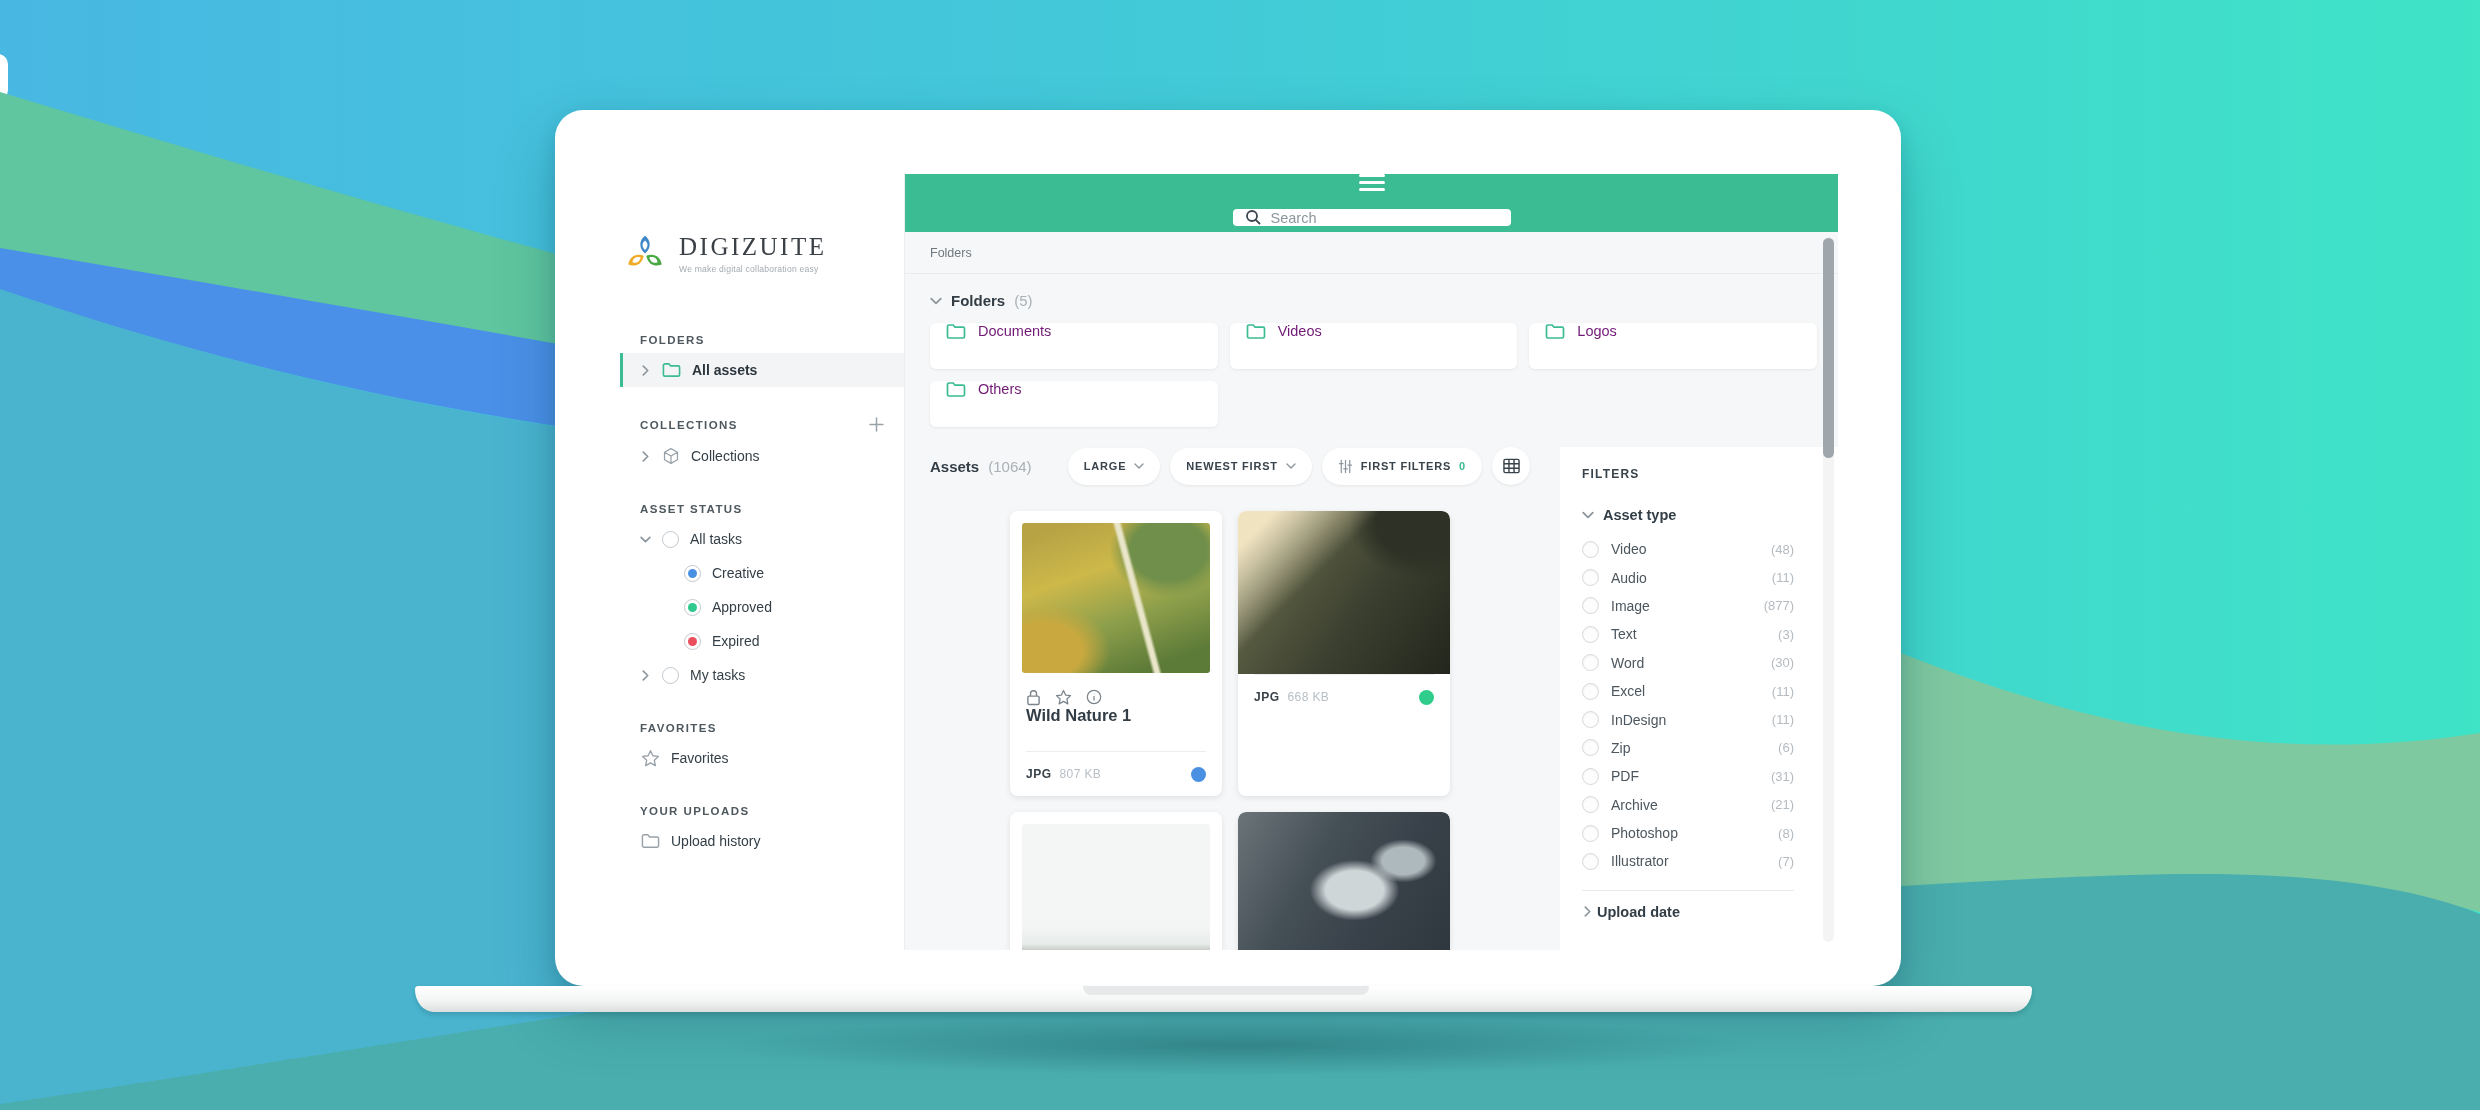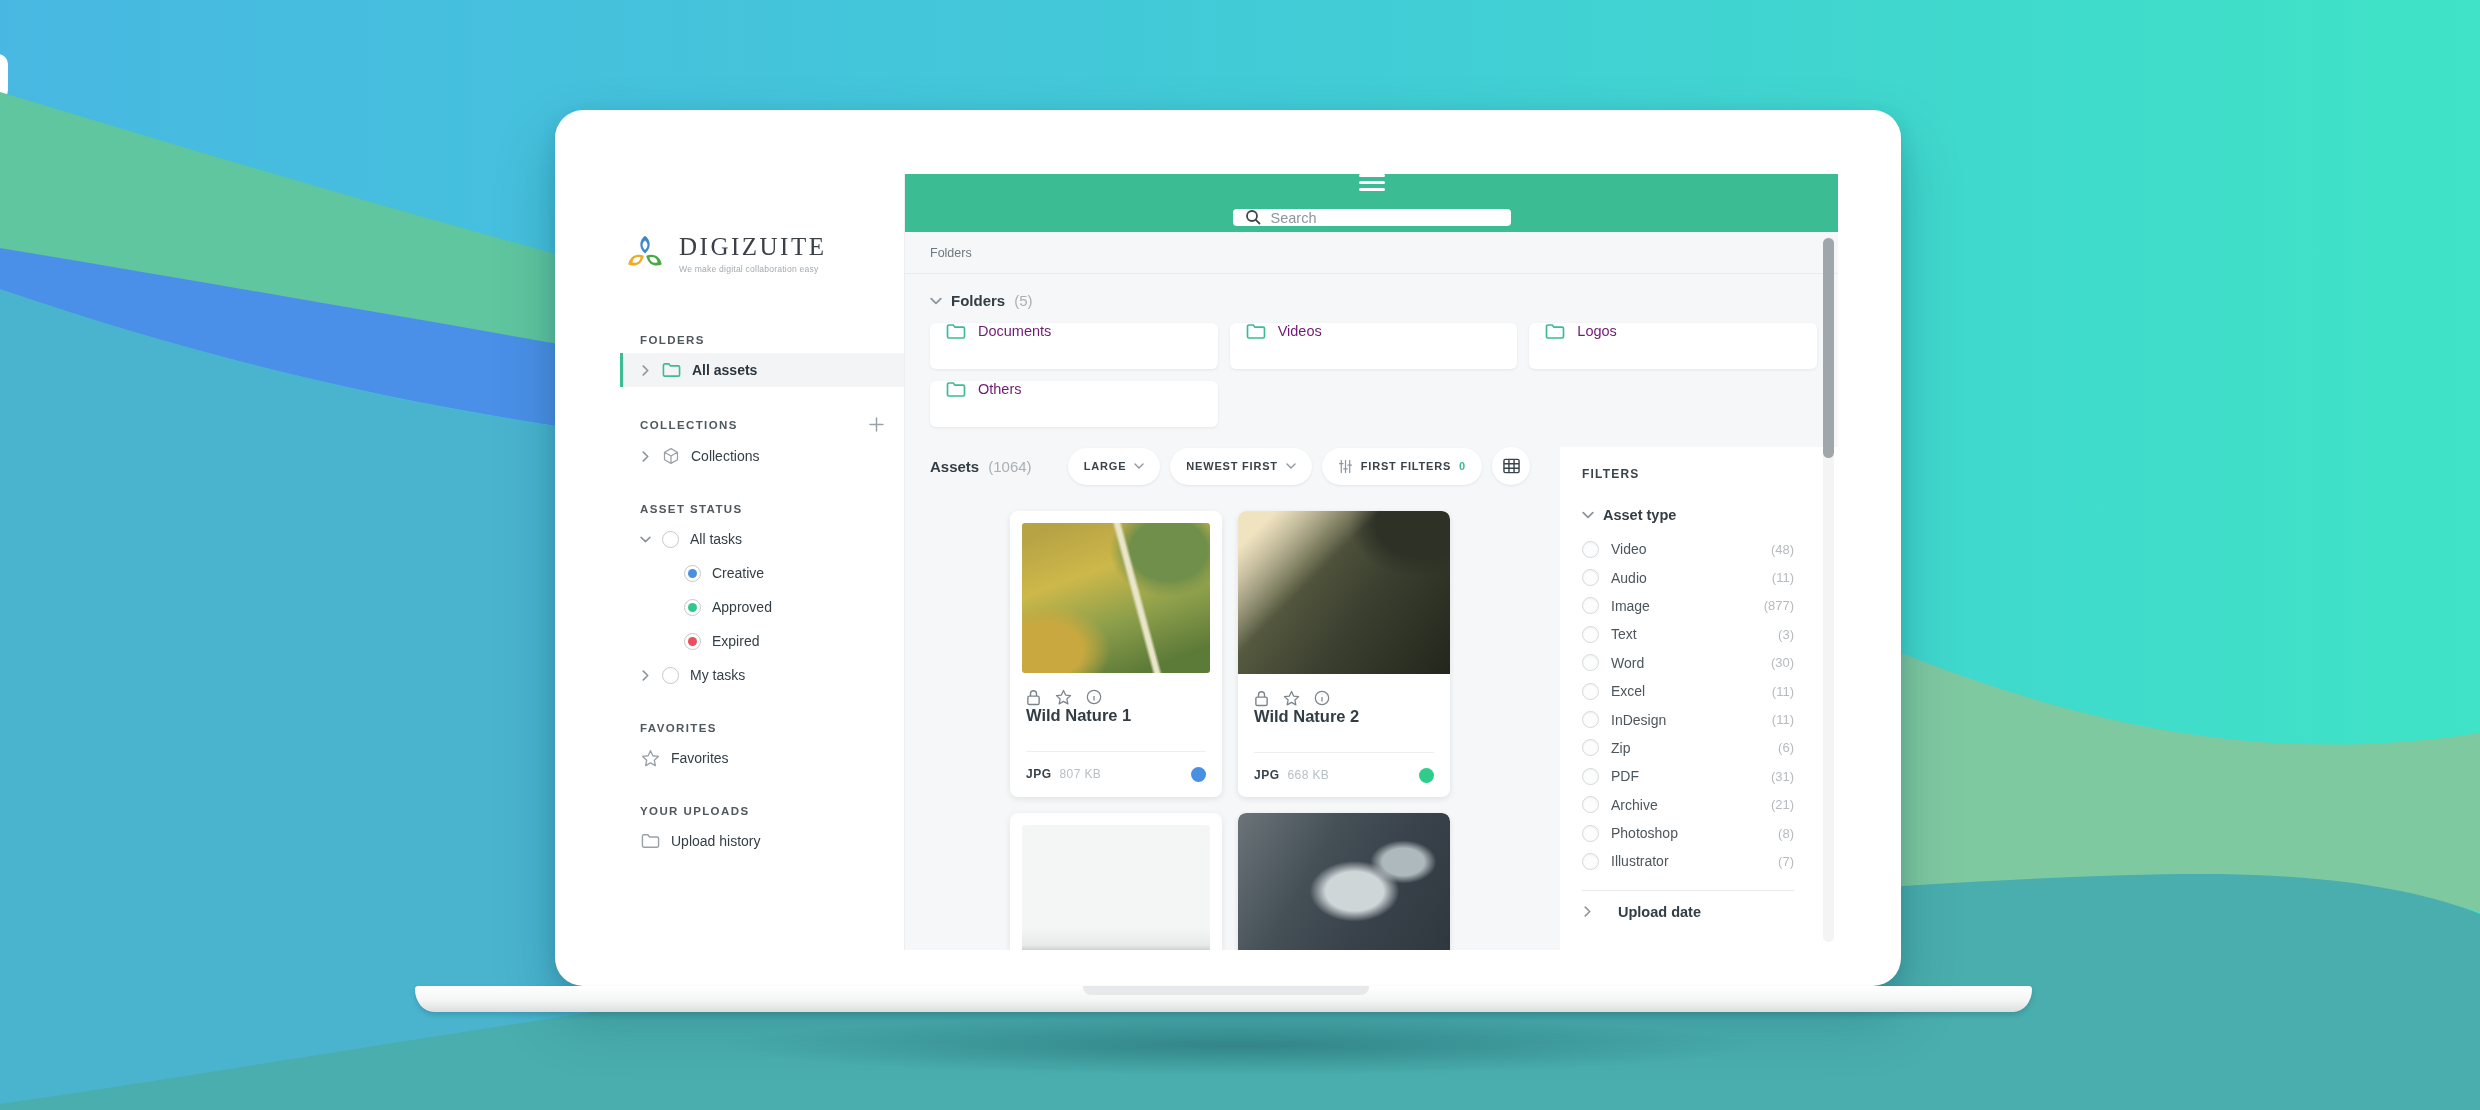--- a/index.html
+++ b/index.html
@@ -110,21 +110,21 @@
   
   .filters-panel{width:278px;min-width:278px;background:#fff;padding:20px 44px 0 22px;}
   .filters-title{font-size:12px;font-weight:bold;letter-spacing:1.2px;color:#39434b;}
   .ftr-head{margin-top:26px;display:flex;align-items:center;gap:9px;font-size:14.5px;font-weight:bold;color:#323d45;}
   .ftr-list{margin-top:12px;}
   .ftr-row{display:flex;align-items:center;gap:12px;height:28.4px;font-size:14px;color:#4c565e;cursor:pointer;}
   .ftr-check{width:17px;height:17px;border:1px solid #d4d9dc;border-radius:50%;background:#fdfdfd;flex:none;
         box-shadow:inset 0 1px 2px rgba(0,0,0,.05);}
   .ftr-count{margin-left:auto;font-size:13px;color:#b4bbc1;}
   .ftr-div{border-top:1px solid #e9ebec;margin-top:14px;}
-  .upload-date{margin-top:13px;display:flex;gap:25px;align-items:center;font-size:14.5px;font-weight:bold;color:#323d45;cursor:pointer;}
+  .upload-date{margin-top:13px;display:flex;gap:4px;align-items:center;font-size:14.5px;font-weight:bold;color:#323d45;cursor:pointer;}
 
   .scroll-track{position:absolute;top:5px;right:4px;bottom:8px;width:11px;border-radius:6px;background:rgba(0,0,0,.045);}
   .scroll-thumb{position:absolute;top:1px;left:0;width:11px;height:220px;border-radius:6px;background:#9fa6ac;cursor:grab;}
 </style>
 </head>
 <body>
 
 <div class="stage">
 
   <svg class="bg" viewBox="0 0 2480 1110" preserveAspectRatio="none">
@@ -454,47 +454,20 @@
                   </div>
                   <footer class="card-footer">
                     <span class="fmt">JPG</span>
                     <span class="size">807 KB</span>
                     <span class="dot" style="background: rgb(74, 144, 226);"></span>
                   </footer>
                 </article>
 
                 <article class="asset-card bleed">
                   <div class="thumb thumb2"></div>
-                  <div class="card-body">
-                    <div class="card-icons">
-                      <span>
-                        <svg width="15" height="17" viewBox="0 0 16 18">
-                            <g fill="none" stroke="currentColor" stroke-width="1.5">
-                              <rect x="2" y="7.5" width="12" height="9" rx="1.5"></rect>
-                              <path d="M4.8 7.5 V5 a3.2 3.2 0 0 1 6.4 0 V7.5"></path>
-                            </g>
-                          </svg>
-                      </span>
-                      <span>
-                        <svg width="17" height="17" viewBox="0 0 20 20">
-                            <path d="M10 1.8 L12.5 7.1 L18.3 7.8 L14 11.8 L15.1 17.5 L10 14.6 L4.9 17.5 L6 11.8 L1.7 7.8 L7.5 7.1 Z" fill="none" stroke="currentColor" stroke-width="1.5" stroke-linejoin="round"></path>
-                          </svg>
-                      </span>
-                      <span>
-                        <svg width="16" height="16" viewBox="0 0 18 18">
-                            <g fill="none" stroke="currentColor" stroke-width="1.4">
-                              <circle cx="9" cy="9" r="7.5"></circle>
-                              <path d="M9 8 V13"></path>
-                              <path d="M9 5.2 V5.4"></path>
-                            </g>
-                          </svg>
-                      </span>
-                    </div>
-                    <div class="card-title">Wild Nature 2</div>
-                  </div>
                   <footer class="card-footer">
                     <span class="fmt">JPG</span>
                     <span class="size">668 KB</span>
                     <span class="dot" style="background: rgb(47, 204, 139);"></span>
                   </footer>
                 </article>
 
                 <article class="asset-card padded">
                   <div class="thumb thumb3"></div>
 

